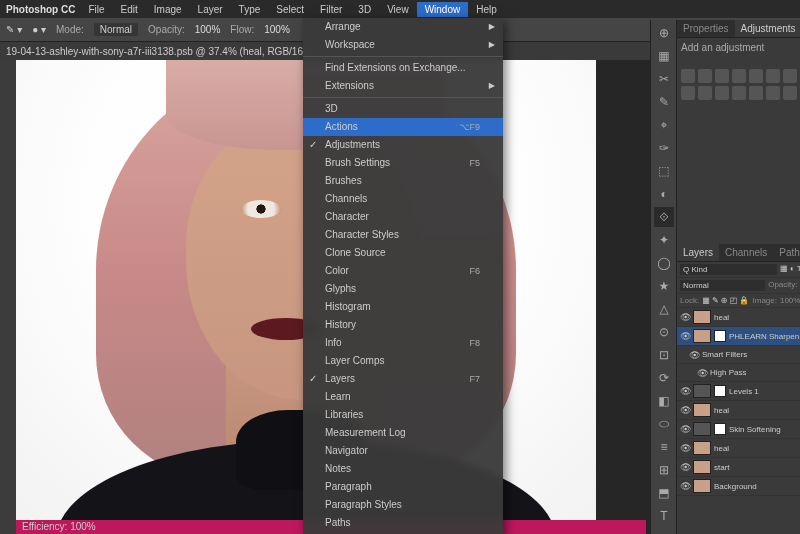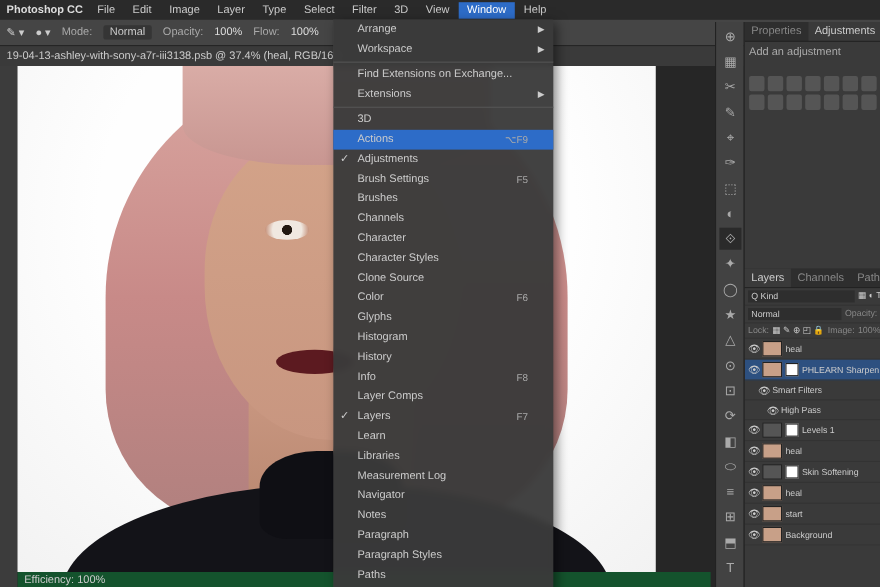--- a/index.html
+++ b/index.html
@@ -19,21 +19,21 @@
 .portrait{position:absolute;left:0;top:0;width:100%;height:100%;overflow:hidden}
 .portrait .bg{position:absolute;inset:0;background:radial-gradient(circle at 50% 30%, #fefefe 50%, #f2f2f2 100%)}
 .portrait .hair{position:absolute;left:80px;top:0;width:420px;height:420px;background:linear-gradient(#d9a6a0,#c88a88,#b0807e);border-radius:50% 50% 30% 30%}
 .portrait .face{position:absolute;left:170px;top:60px;width:230px;height:280px;background:linear-gradient(#d3a389,#c89680);border-radius:45% 45% 50% 50%}
 .portrait .bangs{position:absolute;left:150px;top:0;width:280px;height:90px;background:linear-gradient(#d9aca6,#c89691);border-radius:0 0 40% 40%}
 .portrait .eye{position:absolute;left:225px;top:140px;width:40px;height:18px;background:radial-gradient(circle,#221811 20%,#f0e8e0 22%,#f0e8e0 60%,#c89680 90%);border-radius:50%}
 .portrait .lips{position:absolute;left:235px;top:258px;width:70px;height:22px;background:#5c1a20;border-radius:50%}
 .portrait .neck{position:absolute;left:210px;top:300px;width:150px;height:120px;background:linear-gradient(#c89680,#b8876f)}
 .portrait .shirt{position:absolute;left:40px;top:380px;width:500px;height:200px;background:#131318;border-radius:50% 50% 0 0}
 .portrait .collar{position:absolute;left:220px;top:350px;width:130px;height:80px;background:#0f0f14;border-radius:40% 40% 20% 20%}
-.statusbar{position:absolute;left:16px;bottom:0;width:630px;height:14px;background:#14532d;font-size:9px;padding-left:6px;line-height:14px;color:#aaa}
+.statusbar{position:absolute;left:16px;bottom:0;width:630px;height:14px;background:#be185d;font-size:9px;padding-left:6px;line-height:14px;color:#aaa}
 .rtoolbar{position:absolute;left:650px;top:20px;width:26px;background:#424242;height:514px;border-left:1px solid #222}
 .rtoolbar .tb{width:20px;height:20px;margin:3px;display:flex;align-items:center;justify-content:center;font-size:12px;color:#aaa}
 .rtoolbar .tb.act{background:#2a2a2a}
 .rpanels{position:absolute;left:676px;top:20px;width:148px;height:514px;background:#3a3a3a;border-left:1px solid #222;font-size:9px;overflow:hidden}
 .ptabs{display:flex;background:#2e2e2e;border-bottom:1px solid #222}
 .ptabs .tab{padding:3px 6px;color:#888}
 .ptabs .tab.act{background:#3a3a3a;color:#ccc}
 .padj{padding:4px}
 .padj .h{color:#aaa;margin-bottom:16px}
 .padj .icons{display:flex;flex-wrap:wrap;gap:3px}

